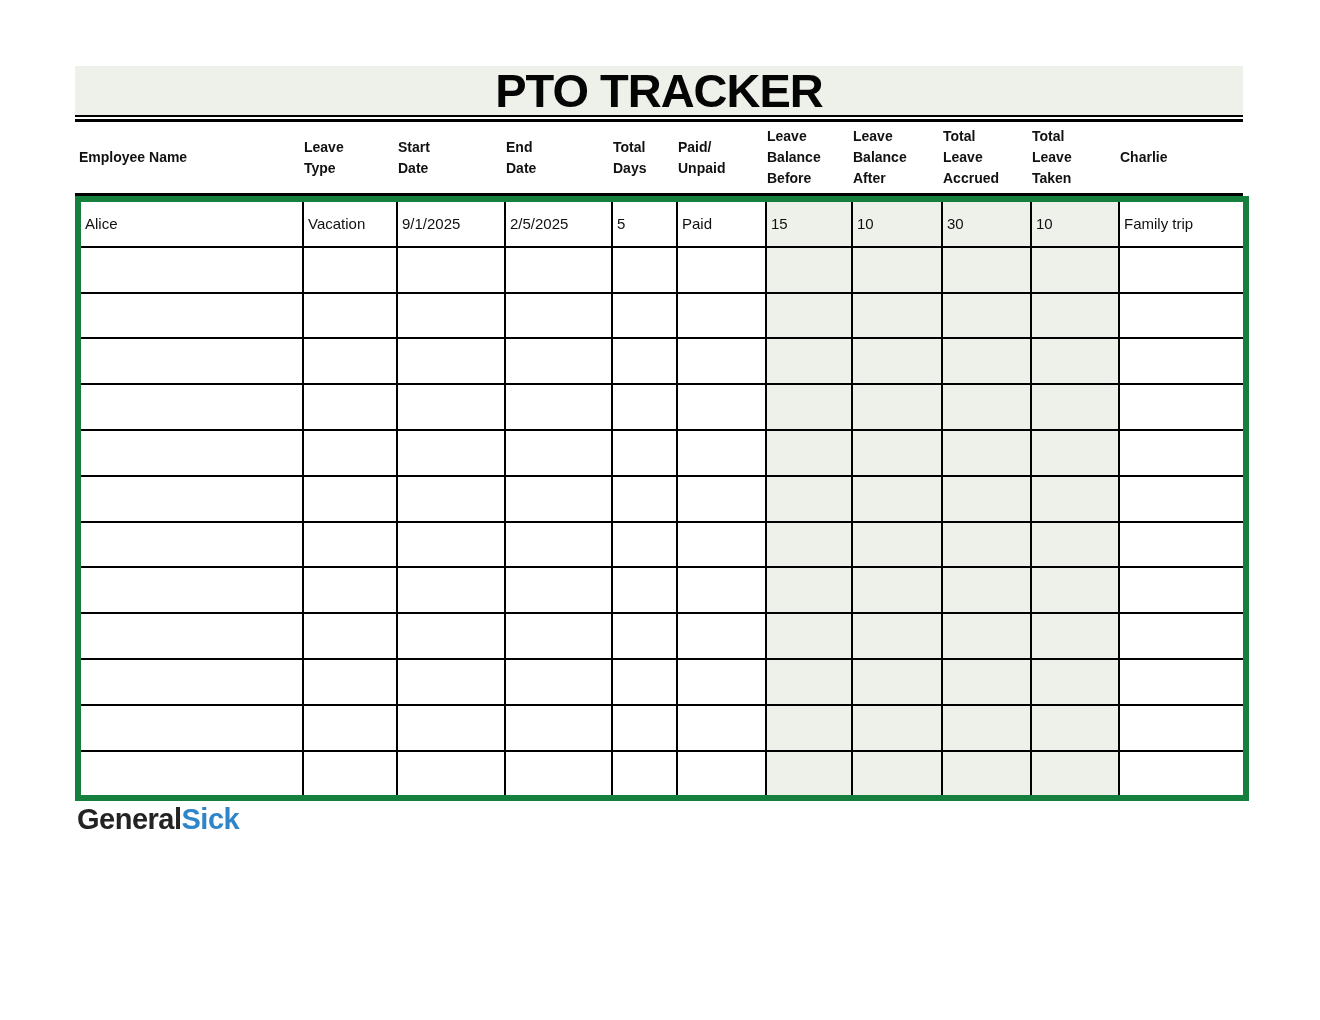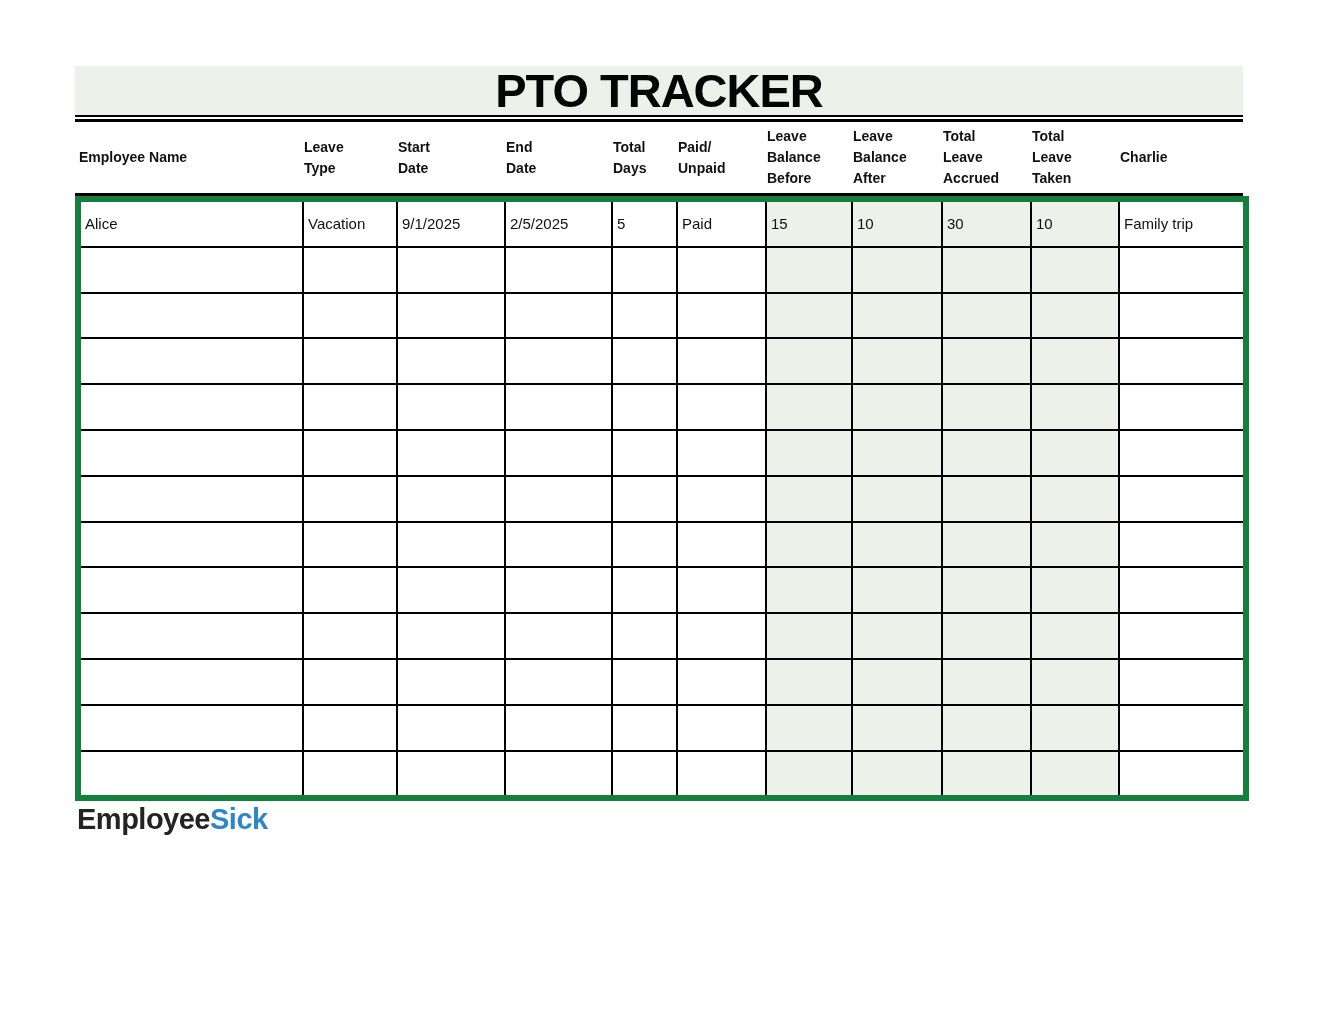--- a/index.html
+++ b/index.html
@@ -286,16 +286,16 @@
             <td></td>
             <td></td>
             <td></td>
             <td></td>
             <td></td>
             <td></td>
           </tr>
         </tbody>
     </table>
 
-    <div class="brand"><span class="brand-general">Employee</span><span class="brand-blue">Sick</span></div>
+    <div class="brand"><span class="brand-general">General</span><span class="brand-blue">Sick</span></div>
 
   </div>
 </div>
 
 </body></html>

